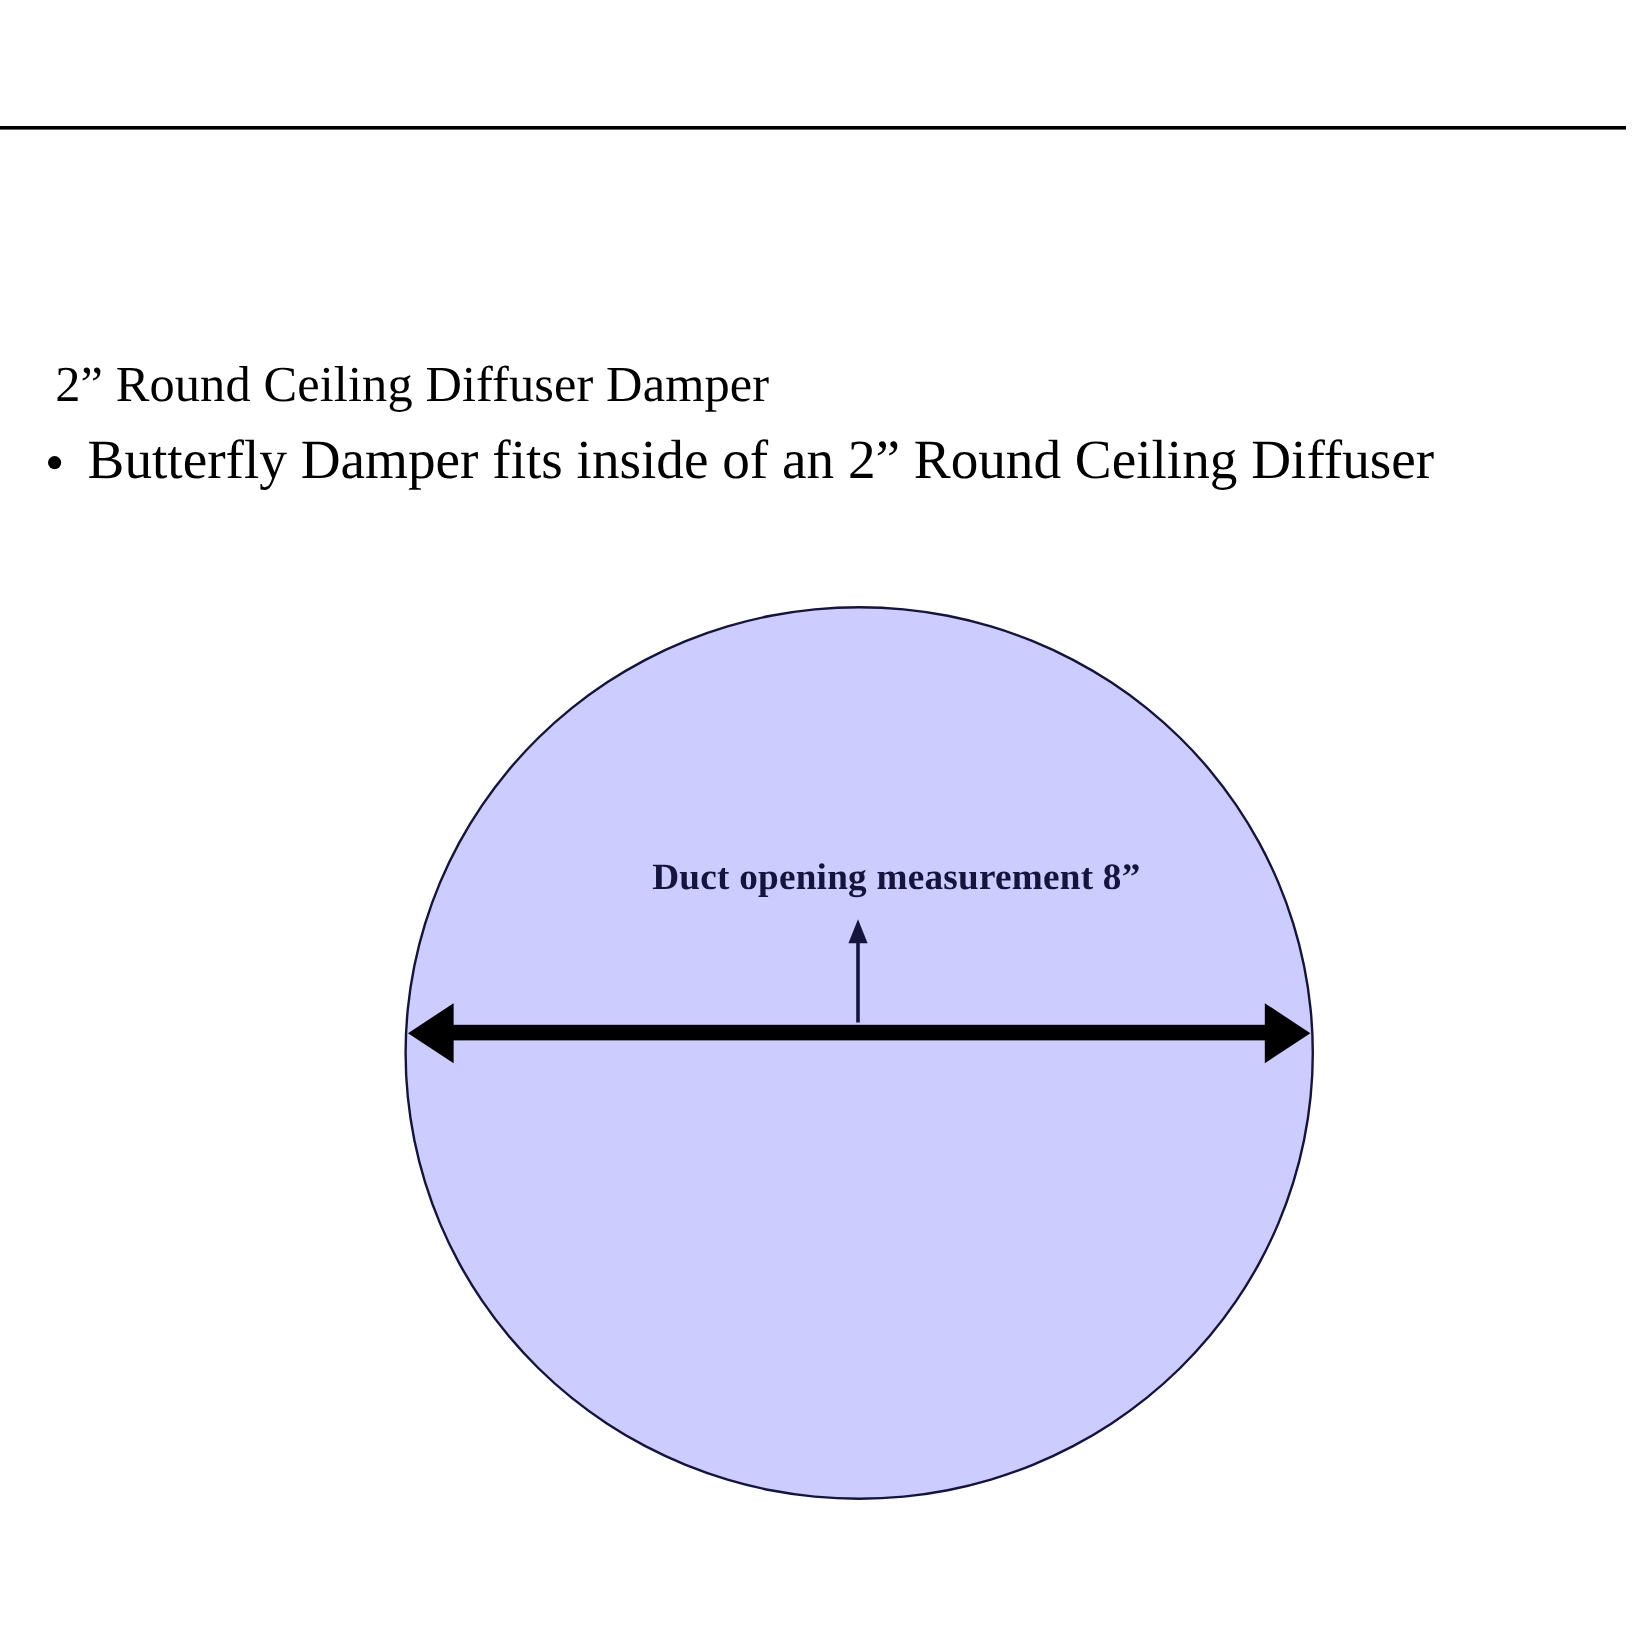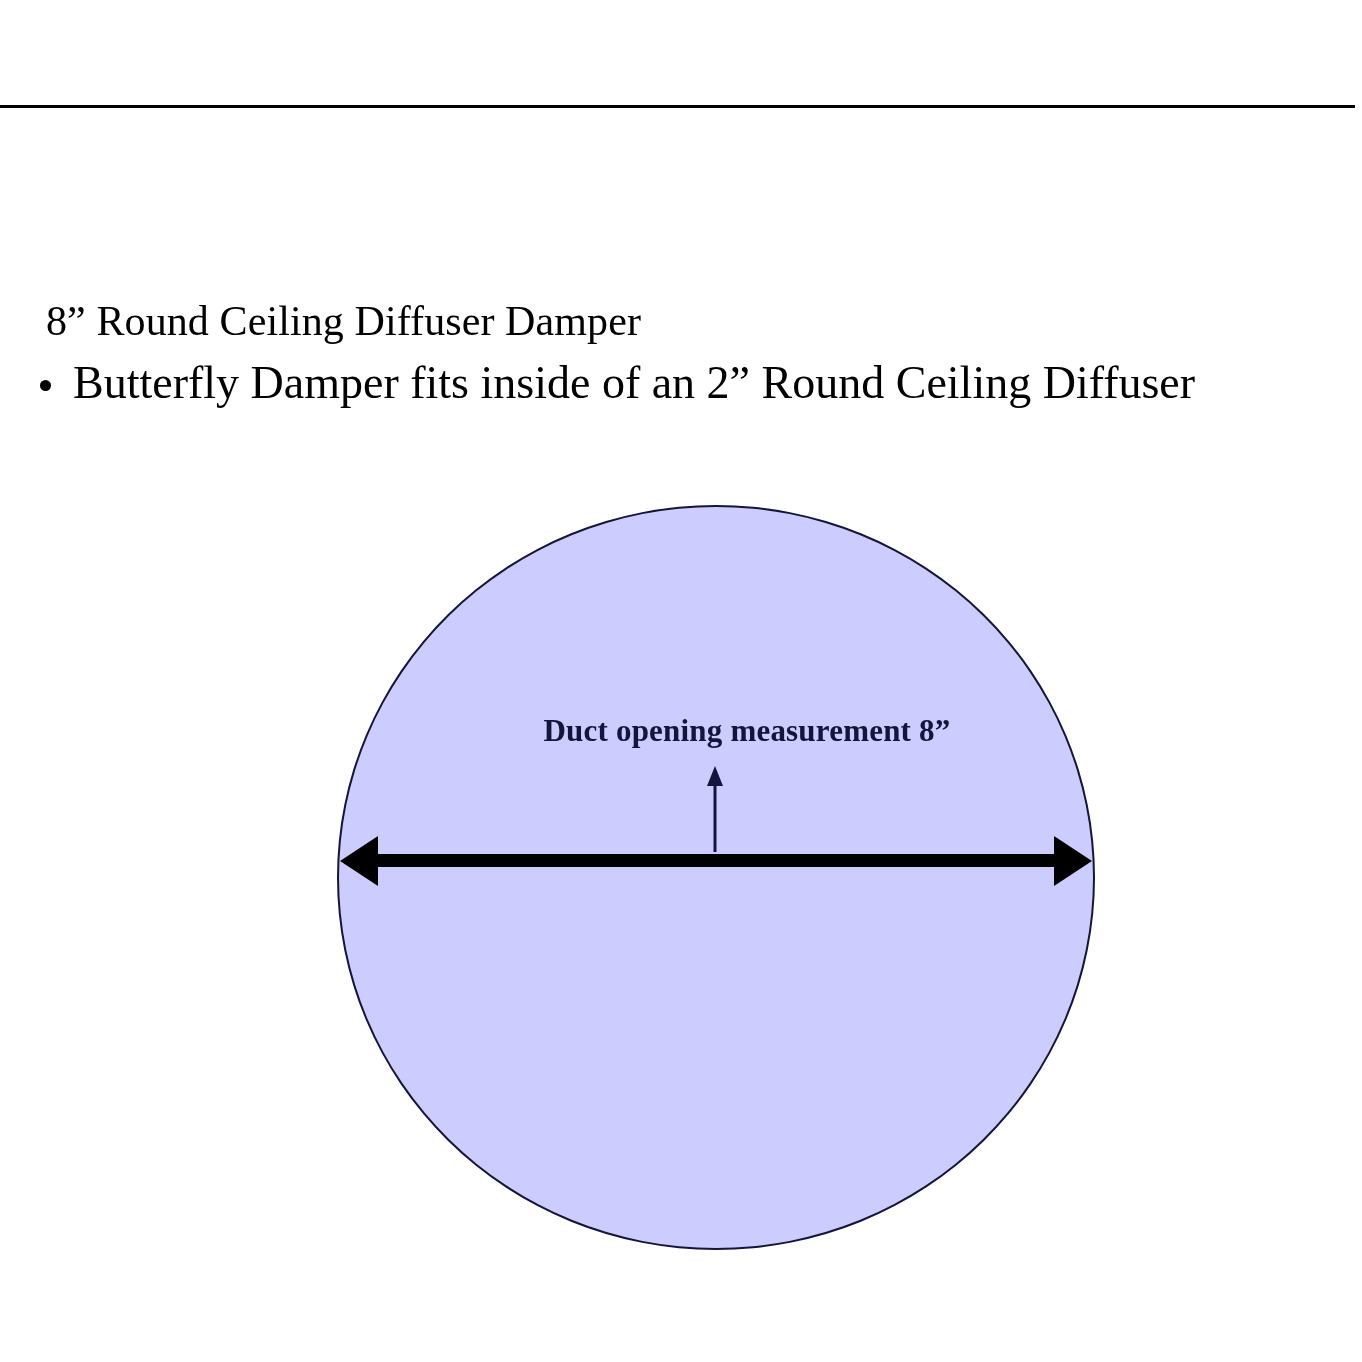--- a/index.html
+++ b/index.html
@@ -119,21 +119,21 @@
   }
 </style>
 </head>
 <body>
 
 <div id="slide">
 
   <div id="top-rule"></div>
 
   <div id="text-block">
-    <div id="slide-title">8” Round Ceiling Diffuser Damper</div>
+    <div id="slide-title">2” Round Ceiling Diffuser Damper</div>
 
     <div id="bullet-row">
       <span id="bullet-marker"></span>
       <span id="bullet-text">Butterfly Damper fits inside of an 2” Round Ceiling Diffuser</span>
     </div>
   </div>
 
   <div id="diagram">
 
     <div id="duct-circle"></div>

